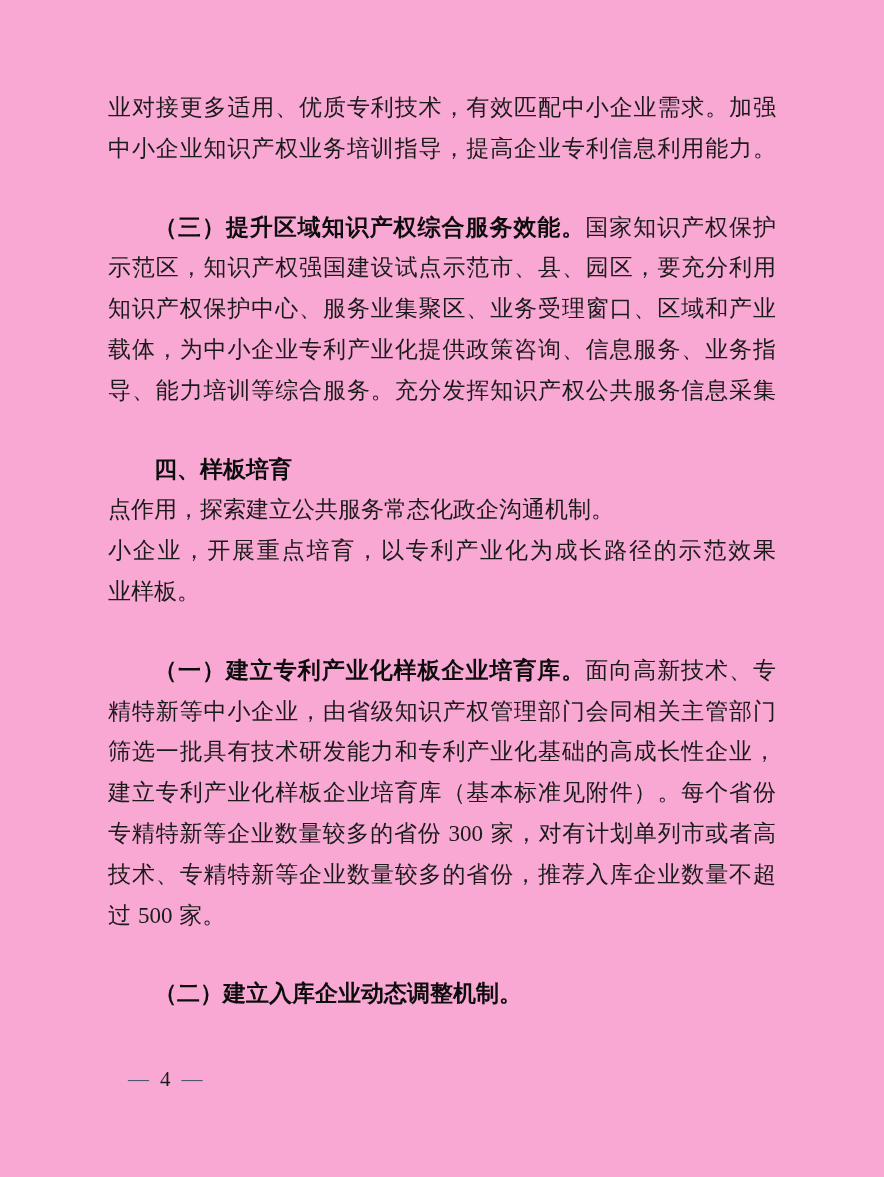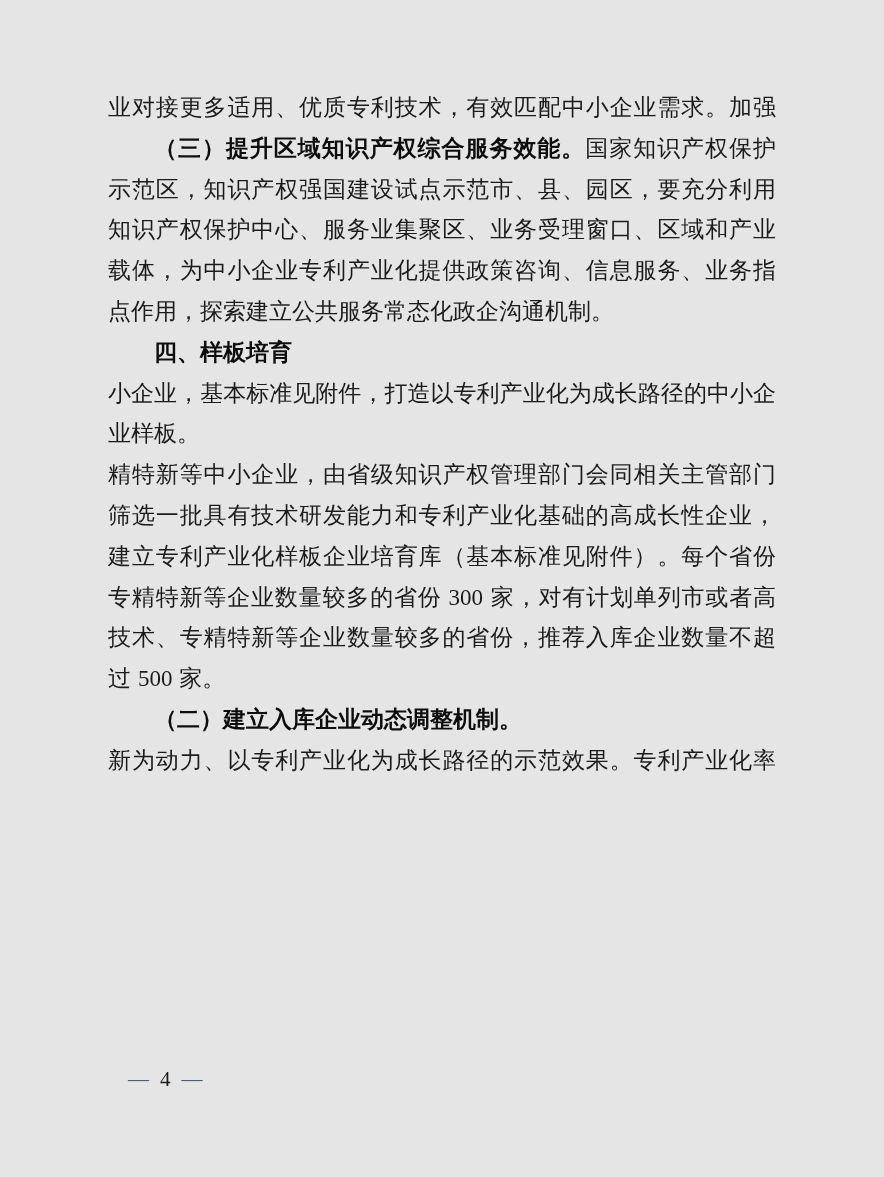--- a/index.html
+++ b/index.html
@@ -10,21 +10,21 @@
     width: 884px;
     height: 1177px;
     background: #ffffff;
     position: relative;
     overflow: hidden;
     font-family: "Liberation Serif", "DejaVu Serif", serif;
   }
   .doc-page {
     position: absolute;
     inset: 0;
-    background: #e5e5e5;
+    background: #f9a8d4;
   }
   .doc-body {
     position: absolute;
     left: 108px;
     top: 88px;
     width: 668px;
     font-size: 23px;
     line-height: 40.8px;
     color: #1b1b1b;
     word-break: break-all;
@@ -34,20 +34,21 @@
     text-align: left;
     white-space: normal;
     overflow: hidden;
   }
   .line.just {
     text-align: justify;
     text-align-last: justify;
   }
   .line.indent {
     text-indent: 2em;
+    margin-top: 38px;
   }
   .b {
     font-weight: bold;
     color: #0d0d0d;
   }
   .num {
     font-family: "Liberation Serif", "DejaVu Serif", serif;
     margin: 0 0.3em;
   }
   .page-footer {
@@ -68,35 +69,37 @@
   }
 </style>
 </head>
 <body>
 
 <div class="doc-page">
 
   <div class="doc-body">
 
   <div class="line just"><span class="">业对接更多适用、优质专利技术，有效匹配中小企业需求。加强</span></div>
+      <div class="line just"><span class="">中小企业知识产权业务培训指导，提高企业专利信息利用能力。</span></div>
       <div class="line just indent"><span class="b">（三）提升区域知识产权综合服务效能。</span><span class="">国家知识产权保护</span></div>
       <div class="line just"><span class="">示范区，知识产权强国建设试点示范市、县、园区，要充分利用</span></div>
       <div class="line just"><span class="">知识产权保护中心、服务业集聚区、业务受理窗口、区域和产业</span></div>
       <div class="line just"><span class="">载体，为中小企业专利产业化提供政策咨询、信息服务、业务指</span></div>
+      <div class="line just"><span class="">导、能力培训等综合服务。充分发挥知识产权公共服务信息采集</span></div>
+      <div class="line indent"><span class="b">四、样板培育</span></div>
       <div class="line"><span class="">点作用，探索建立公共服务常态化政企沟通机制。</span></div>
-      <div class="line indent"><span class="b">四、样板培育</span></div>
-      <div class="line just"><span class="">小企业，基本标准见附件，打造以专利产业化为成长路径的中小企</span></div>
+      <div class="line just"><span class="">小企业，开展重点培育，以专利产业化为成长路径的示范效果</span></div>
       <div class="line"><span class="">业样板。</span></div>
+      <div class="line just indent"><span class="b">（一）建立专利产业化样板企业培育库。</span><span class="">面向高新技术、专</span></div>
       <div class="line just"><span class="">精特新等中小企业，由省级知识产权管理部门会同相关主管部门</span></div>
       <div class="line just"><span class="">筛选一批具有技术研发能力和专利产业化基础的高成长性企业，</span></div>
       <div class="line just"><span class="">建立专利产业化样板企业培育库（基本标准见附件）。每个省份</span></div>
       <div class="line just"><span class="">专精特新等企业数量较多的省份</span><span class=" num">300</span><span class="">家，对有计划单列市或者高新</span></div>
       <div class="line just"><span class="">技术、专精特新等企业数量较多的省份，推荐入库企业数量不超</span></div>
       <div class="line"><span class="">过</span><span class=" num">500</span><span class="">家。</span></div>
       <div class="line indent"><span class="b">（二）建立入库企业动态调整机制。</span></div>
-      <div class="line just"><span class="">新为动力、以专利产业化为成长路径的示范效果。专利产业化率</span></div>
     </div>
 
   <div class="page-footer">
     <span class="dash">—</span><span class="pnum">4</span><span class="dash">—</span>
   </div>
 
 </div>
 
 </body></html>

